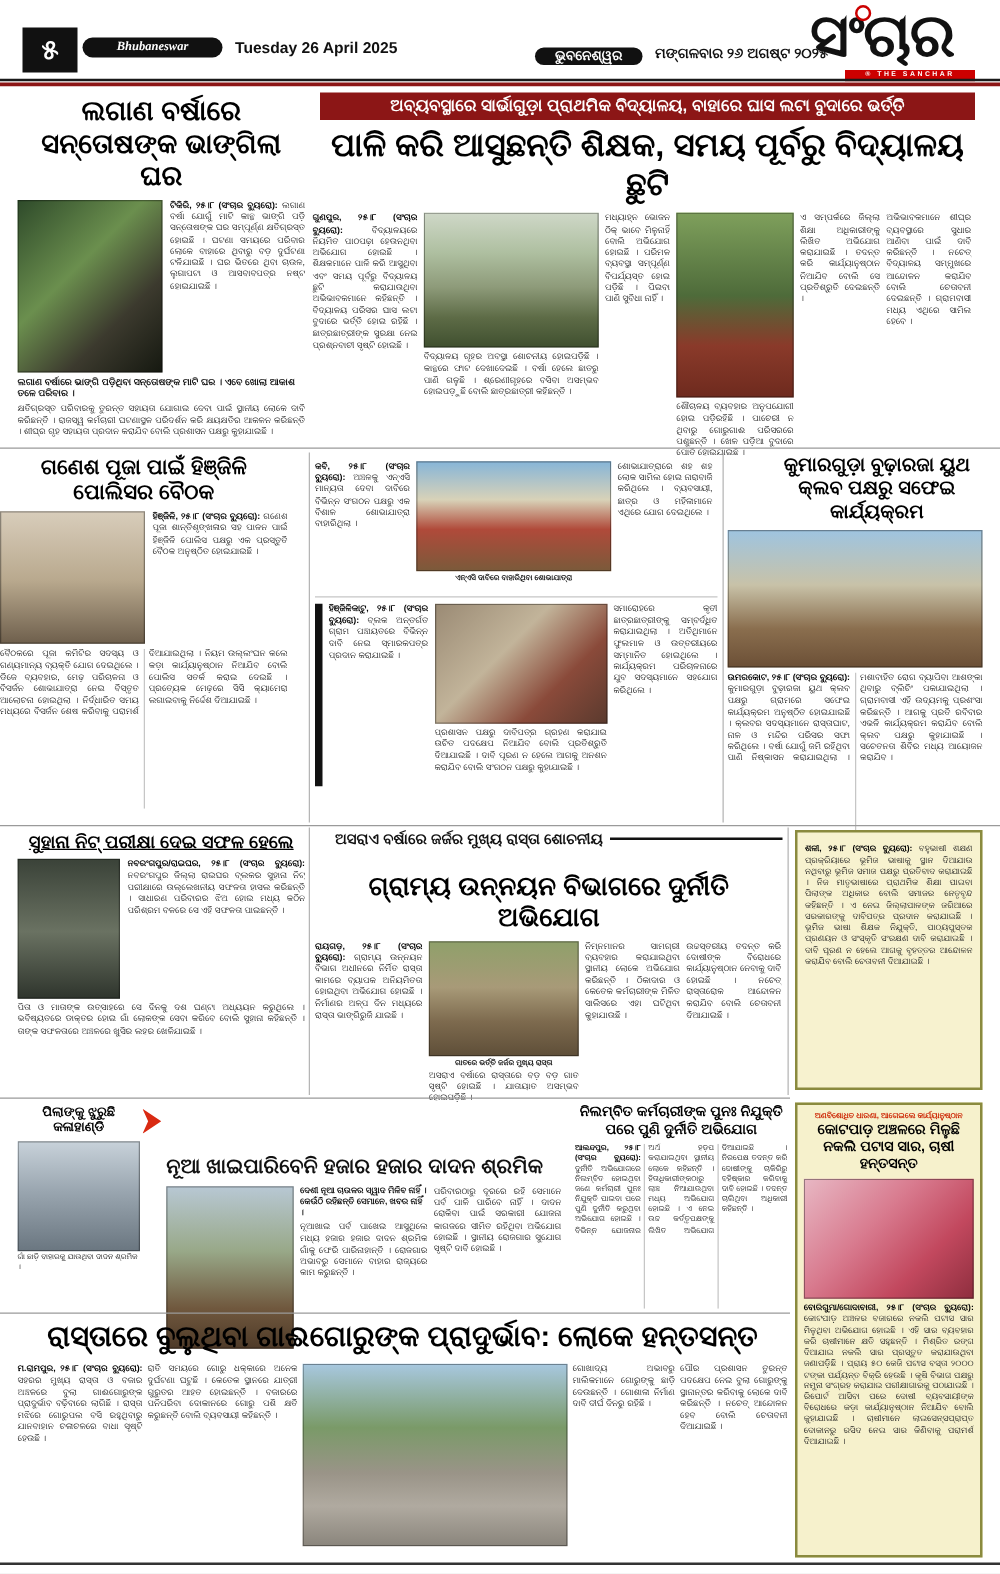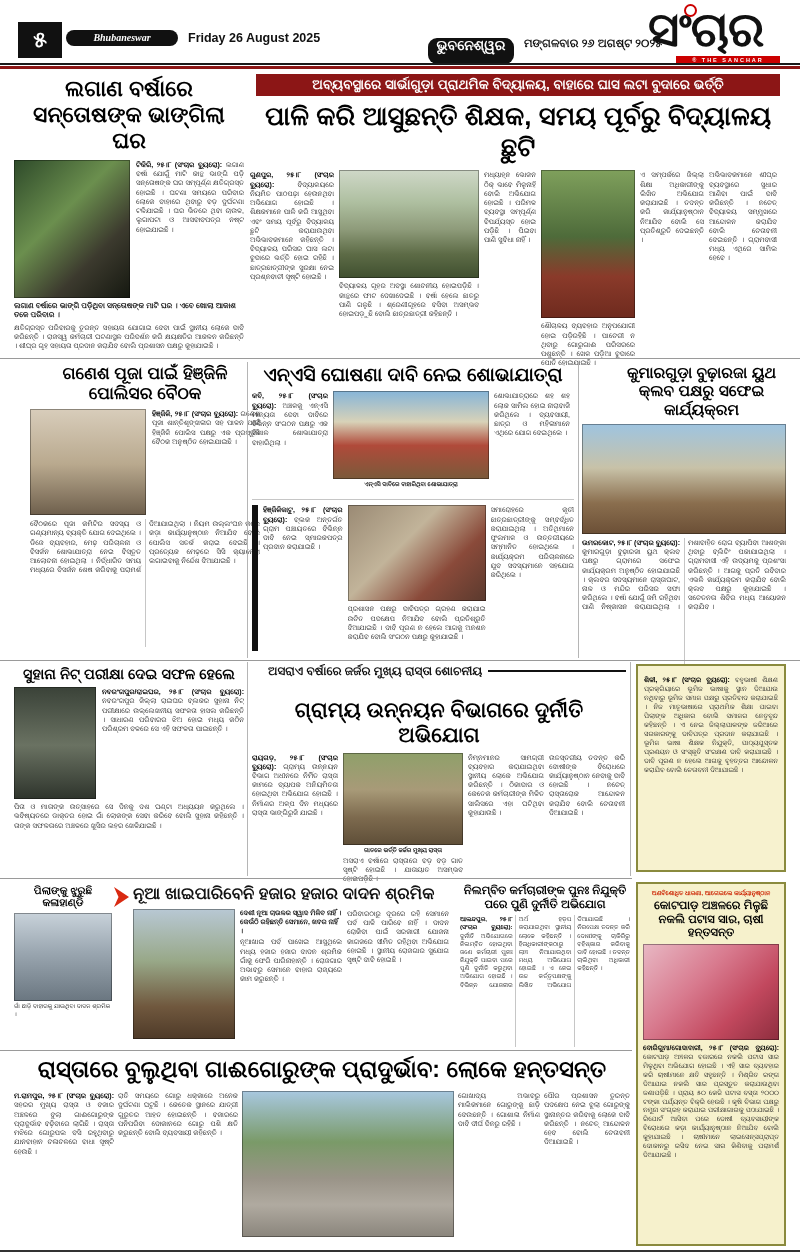--- a/index.html
+++ b/index.html
@@ -37,23 +37,23 @@
 </style>
 </head>
 <body>
 
 <div id="page">
 
   <div class="abs" style="left:18px;top:22px;width:44px;height:36px;background:#111;display:flex;align-items:center;justify-content:center;color:#fff;font-size:22px;font-weight:bold;">
       <span>୫</span>
     </div>
   <div class="abs pill" style="left:66px;top:30px;width:112px;height:16px;line-height:16px;font-size:10px;font-style:italic;font-family:Liberation Serif, serif;">Bhubaneswar</div>
-  <div class="abs" style="left:188px;top:31px;font-size:12.5px;font-weight:bold;">Friday 26 August 2025</div>
-
-  <div class="abs pill" style="left:428px;top:38px;width:86px;height:26px;line-height:14px;font-size:14px;">ଭୁବନେଶ୍ୱର</div>
+  <div class="abs" style="left:188px;top:31px;font-size:12.5px;font-weight:bold;">Tuesday 26 April 2025</div>
+
+  <div class="abs pill" style="left:428px;top:38px;width:86px;height:14px;line-height:14px;font-size:11px;">ଭୁବନେଶ୍ୱର</div>
   <div class="abs" style="left:524px;top:37px;font-size:11.5px;font-weight:bold;">ମଙ୍ଗଳବାର ୨୬ ଅଗଷ୍ଟ ୨୦୨୫</div>
 
   <div class="abs" style="left:648px;top:6px;width:140px;height:56px;">
     <div style="font-size:48px;font-weight:bold;letter-spacing:-1px;line-height:1;">ସଂଚାର</div>
     <div class="abs" style="left:36px;top:-2px;width:9px;height:9px;border:2.5px solid #cc0000;border-radius:50%;"></div>
     <div style="margin-top:2px;margin-left:28px;width:104px;height:9px;background:#cc0000;color:#fff;font-size:5.5px;font-weight:bold;text-align:center;line-height:9px;letter-spacing:2px;">® THE SANCHAR</div>
   </div>
 
   <div class="abs" style="left:0;top:63px;width:800px;height:2px;background:#1a1a1a;"></div>
   <div class="abs" style="left:0;top:66px;width:800px;height:3px;background:#8c1616;"></div>
@@ -82,33 +82,32 @@
         <div class="ph ph-wall" style="width:94px;height:148px;"></div>
         <div class="body" style="flex:1;">ଶୌଚାଳୟ ବ୍ୟବହାର ଅନୁପଯୋଗୀ ହୋଇ ପଡ଼ିରହିଛି । ପାଚେରୀ ନ ଥିବାରୁ ଗୋରୁଗାଈ ପରିସରରେ ପଶୁଛନ୍ତି । ଖେଳ ପଡ଼ିଆ ବୁଦାରେ ପୋତି ହୋଇଯାଇଛି ।</div>
       </div>
       <div class="body" style="width:64px;">ଏ ସମ୍ପର୍କରେ ଜିଲ୍ଲା ଶିକ୍ଷା ଅଧିକାରୀଙ୍କୁ ଲିଖିତ ଅଭିଯୋଗ କରାଯାଇଛି । ତଦନ୍ତ କରି କାର୍ଯ୍ୟାନୁଷ୍ଠାନ ନିଆଯିବ ବୋଲି ସେ ପ୍ରତିଶ୍ରୁତି ଦେଇଛନ୍ତି ।</div>
       <div class="body" style="width:68px;">ଅଭିଭାବକମାନେ ଶୀଘ୍ର ବ୍ୟବସ୍ଥାରେ ସୁଧାର ଆଣିବା ପାଇଁ ଦାବି କରିଛନ୍ତି । ନଚେତ୍ ବିଦ୍ୟାଳୟ ସମ୍ମୁଖରେ ଆନ୍ଦୋଳନ କରାଯିବ ବୋଲି ଚେତାବନୀ ଦେଇଛନ୍ତି । ଗ୍ରାମବାସୀ ମଧ୍ୟ ଏଥିରେ ସାମିଲ ହେବେ ।</div>
     </div>
   </div>
 
   <div class="abs hr" style="left:0;top:358px;width:800px;"></div>
 
-  <div class="abs" style="left:30px;top:364px;width:230px;">
+  <div class="abs" style="left:0;top:364px;width:230px;">
     <div class="hl" style="font-size:17px;">ଗଣେଶ ପୂଜା ପାଇଁ ହିଞ୍ଜିଳି ପୋଲିସର ବୈଠକ</div>
     <div class="row" style="margin-top:5px;gap:6px;">
       <div class="ph ph-meeting" style="width:116px;height:106px;flex:none;"></div>
       <div class="body" style="width:108px;height:106px;"><b>ହିଞ୍ଜିଳି, ୨୫।୮ (ସଂଚାର ବ୍ୟୁରୋ):</b> <span>ଗଣେଶ ପୂଜା ଶାନ୍ତିଶୃଙ୍ଖଳାର ସହ ପାଳନ ପାଇଁ ହିଞ୍ଜିଳି ପୋଲିସ ପକ୍ଷରୁ ଏକ ପ୍ରସ୍ତୁତି ବୈଠକ ଅନୁଷ୍ଠିତ ହୋଇଯାଇଛି ।</span></div>
     </div>
     <div class="body cols2" style="margin-top:4px;height:128px;">ବୈଠକରେ ପୂଜା କମିଟିର ସଦସ୍ୟ ଓ ଗଣ୍ୟମାନ୍ୟ ବ୍ୟକ୍ତି ଯୋଗ ଦେଇଥିଲେ । ଡିଜେ ବ୍ୟବହାର, ମେଢ଼ ପରିଚାଳନା ଓ ବିସର୍ଜନ ଶୋଭାଯାତ୍ରା ନେଇ ବିସ୍ତୃତ ଆଲୋଚନା ହୋଇଥିଲା । ନିର୍ଦ୍ଧାରିତ ସମୟ ମଧ୍ୟରେ ବିସର୍ଜନ ଶେଷ କରିବାକୁ ପରାମର୍ଶ ଦିଆଯାଇଥିଲା । ନିୟମ ଉଲ୍ଲଂଘନ କଲେ କଡ଼ା କାର୍ଯ୍ୟାନୁଷ୍ଠାନ ନିଆଯିବ ବୋଲି ପୋଲିସ ସତର୍କ କରାଇ ଦେଇଛି । ପ୍ରତ୍ୟେକ ମେଢ଼ରେ ସିସି କ୍ୟାମେରା ଲଗାଇବାକୁ ନିର୍ଦ୍ଦେଶ ଦିଆଯାଇଛି ।</div>
   </div>
 
   <div class="abs vr" style="left:247px;top:362px;height:296px;"></div>
 
   <div class="abs" style="left:252px;top:364px;width:322px;">
-    <div class="hl" style="font-size:19px;">ଏନ୍‌ଏସି ଘୋଷଣା ଦାବି ନେଇ ଶୋଭାଯାତ୍ରା</div>
     <div class="row" style="margin-top:5px;gap:5px;height:102px;">
       <div class="body" style="width:76px;"><b>କବି, ୨୫।୮ (ସଂଚାର ବ୍ୟୁରୋ):</b> <span>ଅଞ୍ଚଳକୁ ଏନ୍‌ଏସି ମାନ୍ୟତା ଦେବା ଦାବିରେ ବିଭିନ୍ନ ସଂଗଠନ ପକ୍ଷରୁ ଏକ ବିଶାଳ ଶୋଭାଯାତ୍ରା ବାହାରିଥିଲା ।</span></div>
       <div class="stack" style="width:156px;gap:2px;">
         <div class="ph ph-rally" style="width:156px;height:88px;"></div>
         <div style="font-size:6px;font-weight:bold;text-align:center;">ଏନ୍‌ଏସି ଦାବିରେ ବାହାରିଥିବା ଶୋଭାଯାତ୍ରା</div>
       </div>
       <div class="body" style="width:76px;">ଶୋଭାଯାତ୍ରାରେ ଶହ ଶହ ଲୋକ ସାମିଲ ହୋଇ ନାରାବାଜି କରିଥିଲେ । ବ୍ୟବସାୟୀ, ଛାତ୍ର ଓ ମହିଳାମାନେ ଏଥିରେ ଯୋଗ ଦେଇଥିଲେ ।</div>
     </div>
     <div class="row" style="margin-top:6px;gap:5px;height:146px;border-top:1px solid #c6c6c6;padding-top:5px;">
       <div class="body" style="width:80px;border-left:6px solid #111;padding-left:5px;"><b>ହିଞ୍ଜିଳିକାଟୁ, ୨୫।୮ (ସଂଚାର ବ୍ୟୁରୋ):</b> <span>ବ୍ଲକ ଅନ୍ତର୍ଗତ ଗ୍ରାମ ପଞ୍ଚାୟତରେ ବିଭିନ୍ନ ଦାବି ନେଇ ସ୍ମାରକପତ୍ର ପ୍ରଦାନ କରାଯାଇଛି ।</span></div>
@@ -124,21 +123,21 @@
 
   <div class="abs" style="left:582px;top:364px;width:204px;">
     <div class="hl" style="font-size:15.5px;margin-left:35px;">କୁମାରଗୁଡ଼ା ବୁଢ଼ାରଜା ୟୁଥ କ୍ଲବ ପକ୍ଷରୁ ସଫେଇ କାର୍ଯ୍ୟକ୍ରମ</div>
     <div class="ph ph-clean" style="width:204px;height:110px;margin-top:5px;"></div>
     <div class="body cols2" style="margin-top:4px;height:126px;"><b>ଉମରକୋଟ, ୨୫।୮ (ସଂଚାର ବ୍ୟୁରୋ):</b> <span>କୁମାରଗୁଡ଼ା ବୁଢ଼ାରଜା ୟୁଥ କ୍ଲବ ପକ୍ଷରୁ ଗ୍ରାମରେ ସଫେଇ କାର୍ଯ୍ୟକ୍ରମ ଅନୁଷ୍ଠିତ ହୋଇଯାଇଛି । କ୍ଲବର ସଦସ୍ୟମାନେ ରାସ୍ତାଘାଟ, ନାଳ ଓ ମନ୍ଦିର ପରିସର ସଫା କରିଥିଲେ । ବର୍ଷା ଯୋଗୁଁ ଜମି ରହିଥିବା ପାଣି ନିଷ୍କାସନ କରାଯାଇଥିଲା । ମଶାବାହିତ ରୋଗ ବ୍ୟାପିବା ଆଶଙ୍କା ଥିବାରୁ ବ୍ଲିଚିଂ ପକାଯାଇଥିଲା । ଗ୍ରାମବାସୀ ଏହି ଉଦ୍ୟମକୁ ପ୍ରଶଂସା କରିଛନ୍ତି । ଆଗକୁ ପ୍ରତି ରବିବାର ଏଭଳି କାର୍ଯ୍ୟକ୍ରମ କରାଯିବ ବୋଲି କ୍ଲବ ପକ୍ଷରୁ କୁହାଯାଇଛି । ସଚେତନତା ଶିବିର ମଧ୍ୟ ଆୟୋଜନ କରାଯିବ ।</span></div>
   </div>
 
   <div class="abs hr" style="left:0;top:660px;width:800px;"></div>
 
   <div class="abs" style="left:14px;top:666px;width:230px;">
-    <div class="hl" style="font-size:14.5px;">ସୁହାନା ନିଟ୍ ପରୀକ୍ଷା ଦେଇ ସଫଳ ହେଲେ</div>
+    <div class="hl" style="font-size:14.5px;text-decoration:underline;">ସୁହାନା ନିଟ୍ ପରୀକ୍ଷା ଦେଇ ସଫଳ ହେଲେ</div>
     <div class="row" style="margin-top:4px;gap:6px;">
       <div class="ph ph-portrait" style="width:82px;height:112px;flex:none;"></div>
       <div class="body" style="width:142px;height:112px;"><b>ନବରଂଗପୁର/ରାଇଘର, ୨୫।୮ (ସଂଚାର ବ୍ୟୁରୋ):</b> <span>ନବରଂଗପୁର ଜିଲ୍ଲା ରାଇଘର ବ୍ଲକର ସୁହାନା ନିଟ୍ ପରୀକ୍ଷାରେ ଉଲ୍ଲେଖନୀୟ ସଫଳତା ହାସଲ କରିଛନ୍ତି । ସାଧାରଣ ପରିବାରର ଝିଅ ହୋଇ ମଧ୍ୟ କଠିନ ପରିଶ୍ରମ ବଳରେ ସେ ଏହି ସଫଳତା ପାଇଛନ୍ତି ।</span></div>
     </div>
     <div class="body" style="margin-top:3px;height:60px;">ପିତା ଓ ମାତାଙ୍କ ଉତ୍ସାହରେ ସେ ଦିନକୁ ଦଶ ଘଣ୍ଟା ଅଧ୍ୟୟନ କରୁଥିଲେ । ଭବିଷ୍ୟତରେ ଡାକ୍ତର ହୋଇ ଗାଁ ଲୋକଙ୍କ ସେବା କରିବେ ବୋଲି ସୁହାନା କହିଛନ୍ତି । ତାଙ୍କ ସଫଳତାରେ ଅଞ୍ଚଳରେ ଖୁସିର ଲହର ଖେଳିଯାଇଛି ।</div>
   </div>
 
   <div class="abs vr" style="left:247px;top:662px;height:214px;"></div>
 
   <div class="abs" style="left:252px;top:664px;width:374px;">
@@ -169,21 +168,21 @@
 
   <div class="abs" style="left:14px;top:884px;width:98px;">
     <div class="hl" style="font-size:10.5px;">ପିଲାଙ୍କୁ ଝୁରୁଛି</div>
     <div class="hl" style="font-size:10.5px;">କଳାହାଣ୍ଡି</div>
     <div class="ph ph-bridge" style="width:98px;height:88px;margin-top:4px;"></div>
     <div style="font-size:6px;line-height:1.3;margin-top:2px;">ଗାଁ ଛାଡ଼ି ବାହାରକୁ ଯାଉଥିବା ଦାଦନ ଶ୍ରମିକ ।</div>
   </div>
 
   <div class="abs arrow" style="left:114px;top:887px;width:15px;height:20px;"></div>
   <div class="abs" style="left:133px;top:884px;width:322px;">
-    <div style="font-size:16.5px;font-weight:bold;line-height:1.15;">ନୂଆ ଖାଇପାରିବେନି ହଜାର ହଜାର ଦାଦନ ଶ୍ରମିକ</div>
+    <div style="font-size:16.5px;font-weight:bold;line-height:1.15;margin-top:40px;">ନୂଆ ଖାଇପାରିବେନି ହଜାର ହଜାର ଦାଦନ ଶ୍ରମିକ</div>
     <div class="row" style="margin-top:6px;gap:5px;height:134px;">
       <div class="ph ph-walkers" style="width:102px;height:130px;flex:none;"></div>
       <div class="stack" style="width:102px;">
         <div style="font-size:6.8px;font-weight:bold;line-height:1.3;">ଦେଶୀ ନୂଆ ଚାଉଳର ସ୍ୱାଦ ମିଳିବ ନାହିଁ । କେଉଁଠି ରହିଛନ୍ତି ସେମାନେ, ଖବର ନାହିଁ ।</div>
         <div class="body" style="flex:1;margin-top:2px;">ନୂଆଖାଇ ପର୍ବ ପାଖେଇ ଆସୁଥିଲେ ମଧ୍ୟ ହଜାର ହଜାର ଦାଦନ ଶ୍ରମିକ ଗାଁକୁ ଫେରି ପାରିନାହାନ୍ତି । ରୋଜଗାର ଅଭାବରୁ ସେମାନେ ବାହାର ରାଜ୍ୟରେ କାମ କରୁଛନ୍ତି ।</div>
       </div>
       <div class="body" style="width:102px;">ପରିବାରଠାରୁ ଦୂରରେ ରହି ସେମାନେ ପର୍ବ ପାଳି ପାରିବେ ନାହିଁ । ଦାଦନ ରୋକିବା ପାଇଁ ସରକାରୀ ଯୋଜନା କାଗଜରେ ସୀମିତ ରହିଥିବା ଅଭିଯୋଗ ହୋଇଛି । ସ୍ଥାନୀୟ ରୋଜଗାର ସୁଯୋଗ ସୃଷ୍ଟି ଦାବି ହୋଇଛି ।</div>
     </div>
   </div>
 

